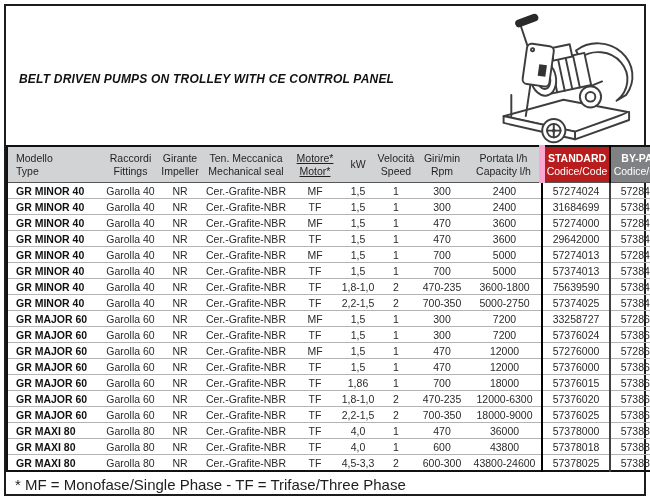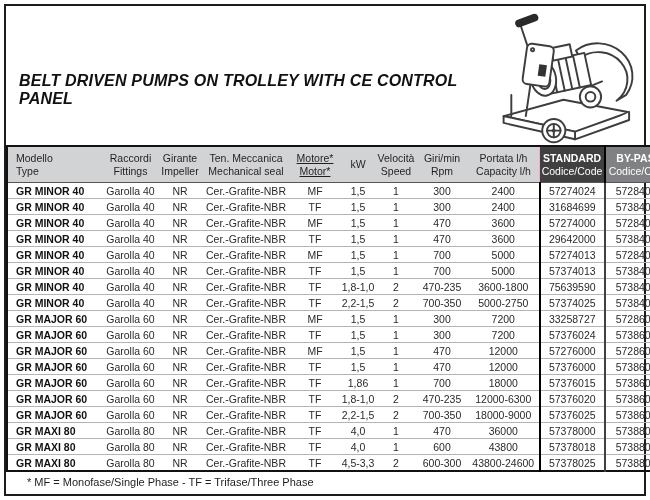--- a/index.html
+++ b/index.html
@@ -1,36 +1,36 @@
 <!DOCTYPE html>
 <html><head>
 <meta charset="utf-8">
 <style>
   html,body{margin:0;padding:0;background:#fff;}
   body{width:650px;height:500px;position:relative;font-family:"Liberation Sans",sans-serif;color:#231f20;overflow:hidden;}
   .page{position:absolute;left:4px;top:4px;right:4px;bottom:4px;border:2px solid #1c1c1c;background:#fff;}
-  .title{position:absolute;left:13px;top:66px;width:470px;font-size:16px;font-weight:bold;font-style:italic;letter-spacing:.2px;color:#111;}
+  .title{position:absolute;left:13px;top:66px;width:470px;font-size:12px;font-weight:bold;font-style:italic;letter-spacing:.2px;color:#111;}
   .pump-art{position:absolute;right:2px;top:2px;}
   table.specs{position:absolute;left:0px;top:139px;width:638px;border-collapse:collapse;table-layout:fixed;border:2px solid #111;}
   th{background:#d2d3d5;font-weight:normal;font-size:10.5px;line-height:12.5px;padding:5px 1px;color:#231f20;vertical-align:middle;}
   th .h1,th .h2{display:block;text-align:center;}
   th.c0{text-align:left;padding-left:8px;}
   th.c0 .h1,th.c0 .h2{text-align:left;}
-  th.c9{background:#404040;color:#fff;border-left:1px solid #f9a8d4;border-right:2px solid #000;}
+  th.c9{background:#b91c1c;color:#fff;border-left:6px solid #f9a8d4;border-right:2px solid #000;}
   th.c10{background:#808184;color:#fff;border-left:2px solid #000;border-right:2px solid #000;}
   th.c9 .h1,th.c10 .h1{font-weight:bold;}
   td{font-size:10.5px;text-align:center;height:15px;padding:0 1px;color:#2a2a2a;white-space:nowrap;overflow:hidden;}
   tbody tr td{border-top:1px solid #b4b4b4;}
   tbody tr:first-child td{border-top:1px solid #555;}
   td.c0{font-weight:bold;text-align:left;padding-left:8px;color:#111;}
   td.c9,td.c10{border-left:2px solid #000;border-right:2px solid #404040;}
   th.c0{width:86px;} th.c1{width:53px;} th.c2{width:42px;} th.c3{width:86px;}
   th.c4{width:48px;text-decoration:underline;} th.c5{width:34px;} th.c6{width:38px;margin-top:28px;} th.c7{width:50px;}
   th.c8{width:69px;} th.c9{width:62px;} th.c10{width:64px;}
-  .footnote{position:absolute;left:21px;top:470px;font-size:11px;color:#1e1e1e;}
+  .footnote{position:absolute;left:9px;top:470px;font-size:15px;color:#1e1e1e;}
 </style>
 </head>
 <body>
 
 <div class="page">
 
   <div class="title">BELT DRIVEN PUMPS ON TROLLEY WITH CE CONTROL PANEL</div>
 
   <svg class="pump-art" viewBox="0 0 165 145" width="160" height="140">
     <g fill="none" stroke="#3d3d3d" stroke-width="2" stroke-linejoin="round" stroke-linecap="round">

